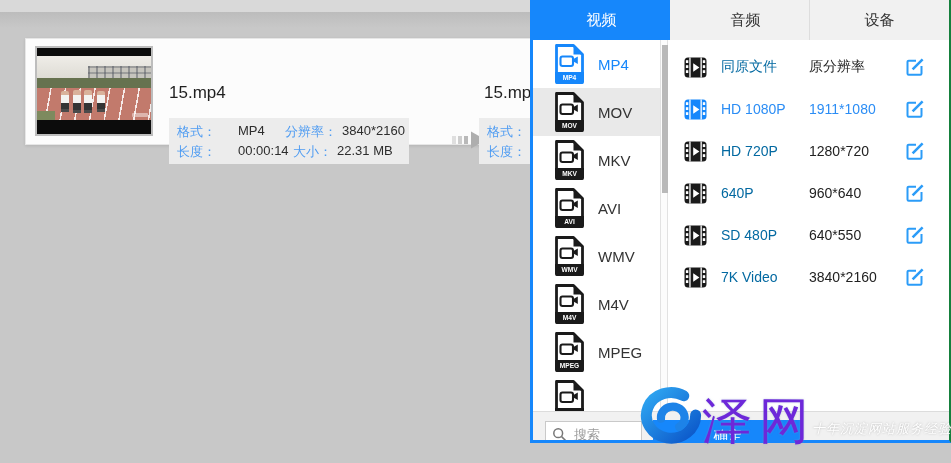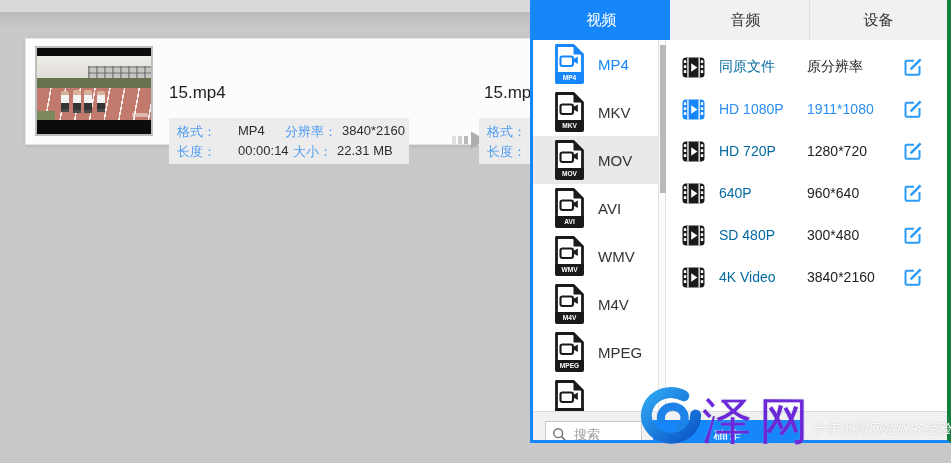--- a/index.html
+++ b/index.html
@@ -34,21 +34,21 @@
   .file-title{position:absolute;top:44px;font-size:17px;color:#1f1f1f;}
   .metabox{position:absolute;top:79px;width:240px;height:46px;background:#ececec;font-size:13px;}
   .metarow{position:absolute;left:8px;right:4px;height:20px;display:flex;align-items:center;}
   .metarow .c1{width:116px;display:flex;white-space:nowrap;gap:17px;}
   .metarow .c2{display:flex;white-space:nowrap;}
   .mlabel{color:#4f9cf2;margin-right:5px;}
   .mvalue{color:#2d2d2d;}
   .arrow{position:absolute;left:426px;top:90px;}
   
   .popup{position:absolute;left:530px;top:0;width:421px;height:443px;box-sizing:border-box;
-    background:#ffffff;border-left:3px solid #1687fb;border-right:4px solid #15803d;
+    background:#ffffff;border-left:3px solid #1687fb;border-right:2px solid #15803d;
     border-bottom:3px solid #1687fb;z-index:10;overflow:hidden;}
   .tabs{display:flex;height:40px;}
   .tab{display:flex;align-items:center;justify-content:center;font-size:15px;color:#333;
     background:#f1f1f1;cursor:pointer;}
   .tab-video{width:137px;}
   .tab-audio{width:140px;border-right:1px solid #dddddd;box-sizing:border-box;padding-left:12px;}
   .tab-device{flex:1;}
   .tab.active{background:#1687fb;color:#fff;}
   .popup-body{position:absolute;left:0;top:40px;right:0;bottom:0;display:flex;}
   .fmt-list{width:137px;background:#fff;}
@@ -172,45 +172,45 @@
               <path d="M2.5 1.5h17l9 9v28h-26z" fill="#fff" stroke="#1687fb" stroke-width="2.8" stroke-linejoin="round"></path>
               <path d="M19.5 1.5l9 9h-9z" fill="#1687fb"></path>
               <rect x="6.5" y="12.5" width="12.5" height="9.5" rx="2" fill="none" stroke="#1687fb" stroke-width="2.1"></rect>
               <path d="M19 15.2l4.8-2.7v7.4l-4.8-2.7z" fill="#1687fb"></path>
               <rect x="1" y="28" width="29" height="10" fill="#1687fb"></rect>
               <text x="15.5" y="35.6" text-anchor="middle" font-size="6.6" font-weight="bold" fill="#fff" font-family="Liberation Sans, sans-serif">MP4</text>
             </svg>
           </span>
           <span class="fmt-label">MP4</span>
         </div>
+        <div class="fmt-row hover">
+          <span style="display: flex;">
+            <svg width="31" height="40" viewBox="0 0 31 40">
+              <path d="M2.5 1.5h17l9 9v28h-26z" fill="#fff" stroke="#1a1a1a" stroke-width="2.8" stroke-linejoin="round"></path>
+              <path d="M19.5 1.5l9 9h-9z" fill="#1a1a1a"></path>
+              <rect x="6.5" y="12.5" width="12.5" height="9.5" rx="2" fill="none" stroke="#1a1a1a" stroke-width="2.1"></rect>
+              <path d="M19 15.2l4.8-2.7v7.4l-4.8-2.7z" fill="#1a1a1a"></path>
+              <rect x="1" y="28" width="29" height="10" fill="#1a1a1a"></rect>
+              <text x="15.5" y="35.6" text-anchor="middle" font-size="6.6" font-weight="bold" fill="#fff" font-family="Liberation Sans, sans-serif">MOV</text>
+            </svg>
+          </span>
+          <span class="fmt-label">MOV</span>
+        </div>
         <div class="fmt-row">
           <span style="display: flex;">
             <svg width="31" height="40" viewBox="0 0 31 40">
               <path d="M2.5 1.5h17l9 9v28h-26z" fill="#fff" stroke="#1a1a1a" stroke-width="2.8" stroke-linejoin="round"></path>
               <path d="M19.5 1.5l9 9h-9z" fill="#1a1a1a"></path>
               <rect x="6.5" y="12.5" width="12.5" height="9.5" rx="2" fill="none" stroke="#1a1a1a" stroke-width="2.1"></rect>
               <path d="M19 15.2l4.8-2.7v7.4l-4.8-2.7z" fill="#1a1a1a"></path>
               <rect x="1" y="28" width="29" height="10" fill="#1a1a1a"></rect>
               <text x="15.5" y="35.6" text-anchor="middle" font-size="6.6" font-weight="bold" fill="#fff" font-family="Liberation Sans, sans-serif">MKV</text>
             </svg>
           </span>
           <span class="fmt-label">MKV</span>
-        </div>
-        <div class="fmt-row hover">
-          <span style="display: flex;">
-            <svg width="31" height="40" viewBox="0 0 31 40">
-              <path d="M2.5 1.5h17l9 9v28h-26z" fill="#fff" stroke="#1a1a1a" stroke-width="2.8" stroke-linejoin="round"></path>
-              <path d="M19.5 1.5l9 9h-9z" fill="#1a1a1a"></path>
-              <rect x="6.5" y="12.5" width="12.5" height="9.5" rx="2" fill="none" stroke="#1a1a1a" stroke-width="2.1"></rect>
-              <path d="M19 15.2l4.8-2.7v7.4l-4.8-2.7z" fill="#1a1a1a"></path>
-              <rect x="1" y="28" width="29" height="10" fill="#1a1a1a"></rect>
-              <text x="15.5" y="35.6" text-anchor="middle" font-size="6.6" font-weight="bold" fill="#fff" font-family="Liberation Sans, sans-serif">MOV</text>
-            </svg>
-          </span>
-          <span class="fmt-label">MOV</span>
         </div>
         <div class="fmt-row">
           <span style="display: flex;">
             <svg width="31" height="40" viewBox="0 0 31 40">
               <path d="M2.5 1.5h17l9 9v28h-26z" fill="#fff" stroke="#1a1a1a" stroke-width="2.8" stroke-linejoin="round"></path>
               <path d="M19.5 1.5l9 9h-9z" fill="#1a1a1a"></path>
               <rect x="6.5" y="12.5" width="12.5" height="9.5" rx="2" fill="none" stroke="#1a1a1a" stroke-width="2.1"></rect>
               <path d="M19 15.2l4.8-2.7v7.4l-4.8-2.7z" fill="#1a1a1a"></path>
               <rect x="1" y="28" width="29" height="10" fill="#1a1a1a"></rect>
               <text x="15.5" y="35.6" text-anchor="middle" font-size="6.6" font-weight="bold" fill="#fff" font-family="Liberation Sans, sans-serif">AVI</text>
@@ -380,21 +380,21 @@
               <rect x="1.9" y="4.2" width="2.4" height="2.8" fill="#fff"></rect>
               <rect x="18.8" y="4.2" width="2.4" height="2.8" fill="#fff"></rect>
               <rect x="1.9" y="9.2" width="2.4" height="2.8" fill="#fff"></rect>
               <rect x="18.8" y="9.2" width="2.4" height="2.8" fill="#fff"></rect>
               <rect x="1.9" y="14.2" width="2.4" height="2.8" fill="#fff"></rect>
               <rect x="18.8" y="14.2" width="2.4" height="2.8" fill="#fff"></rect>
               <path d="M9.2 7.2l6.2 4.3-6.2 4.3z" fill="#fff"></path>
             </svg>
           </span>
           <span class="res-name">SD 480P</span>
-          <span class="res-size">300*480</span>
+          <span class="res-size">640*550</span>
           <span class="res-edit">
             <svg width="20" height="20" viewBox="0 0 20 20" fill="none">
               <path d="M16.5 9v7.5a1.2 1.2 0 0 1-1.2 1.2H3.7a1.2 1.2 0 0 1-1.2-1.2V4.9a1.2 1.2 0 0 1 1.2-1.2H11" stroke="#2b9cf8" stroke-width="2"></path>
               <path d="M7.6 12.4L17.6 2.4" stroke="#2b9cf8" stroke-width="2.5"></path>
             </svg>
           </span>
         </div>
         <div class="res-row">
           <span class="res-icon">
             <svg width="23" height="23" viewBox="0 0 23 23">
@@ -403,21 +403,21 @@
               <rect x="16.5" y="1.5" width="1.3" height="20" fill="#fff"></rect>
               <rect x="1.9" y="4.2" width="2.4" height="2.8" fill="#fff"></rect>
               <rect x="18.8" y="4.2" width="2.4" height="2.8" fill="#fff"></rect>
               <rect x="1.9" y="9.2" width="2.4" height="2.8" fill="#fff"></rect>
               <rect x="18.8" y="9.2" width="2.4" height="2.8" fill="#fff"></rect>
               <rect x="1.9" y="14.2" width="2.4" height="2.8" fill="#fff"></rect>
               <rect x="18.8" y="14.2" width="2.4" height="2.8" fill="#fff"></rect>
               <path d="M9.2 7.2l6.2 4.3-6.2 4.3z" fill="#fff"></path>
             </svg>
           </span>
-          <span class="res-name">4K Video</span>
+          <span class="res-name">7K Video</span>
           <span class="res-size">3840*2160</span>
           <span class="res-edit">
             <svg width="20" height="20" viewBox="0 0 20 20" fill="none">
               <path d="M16.5 9v7.5a1.2 1.2 0 0 1-1.2 1.2H3.7a1.2 1.2 0 0 1-1.2-1.2V4.9a1.2 1.2 0 0 1 1.2-1.2H11" stroke="#2b9cf8" stroke-width="2"></path>
               <path d="M7.6 12.4L17.6 2.4" stroke="#2b9cf8" stroke-width="2.5"></path>
             </svg>
           </span>
         </div>
       </div>
   </div>

